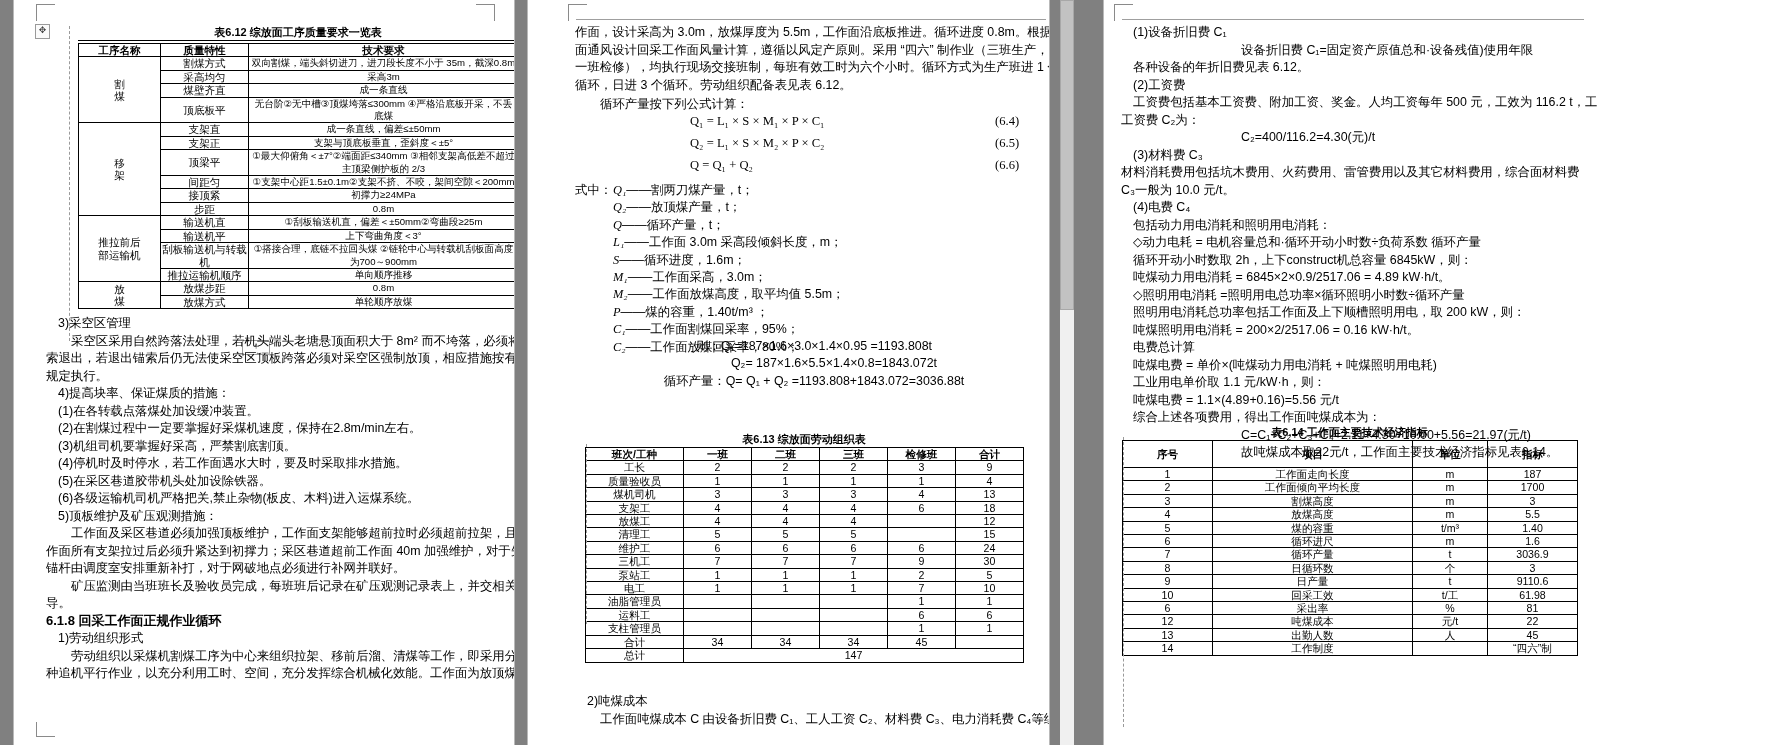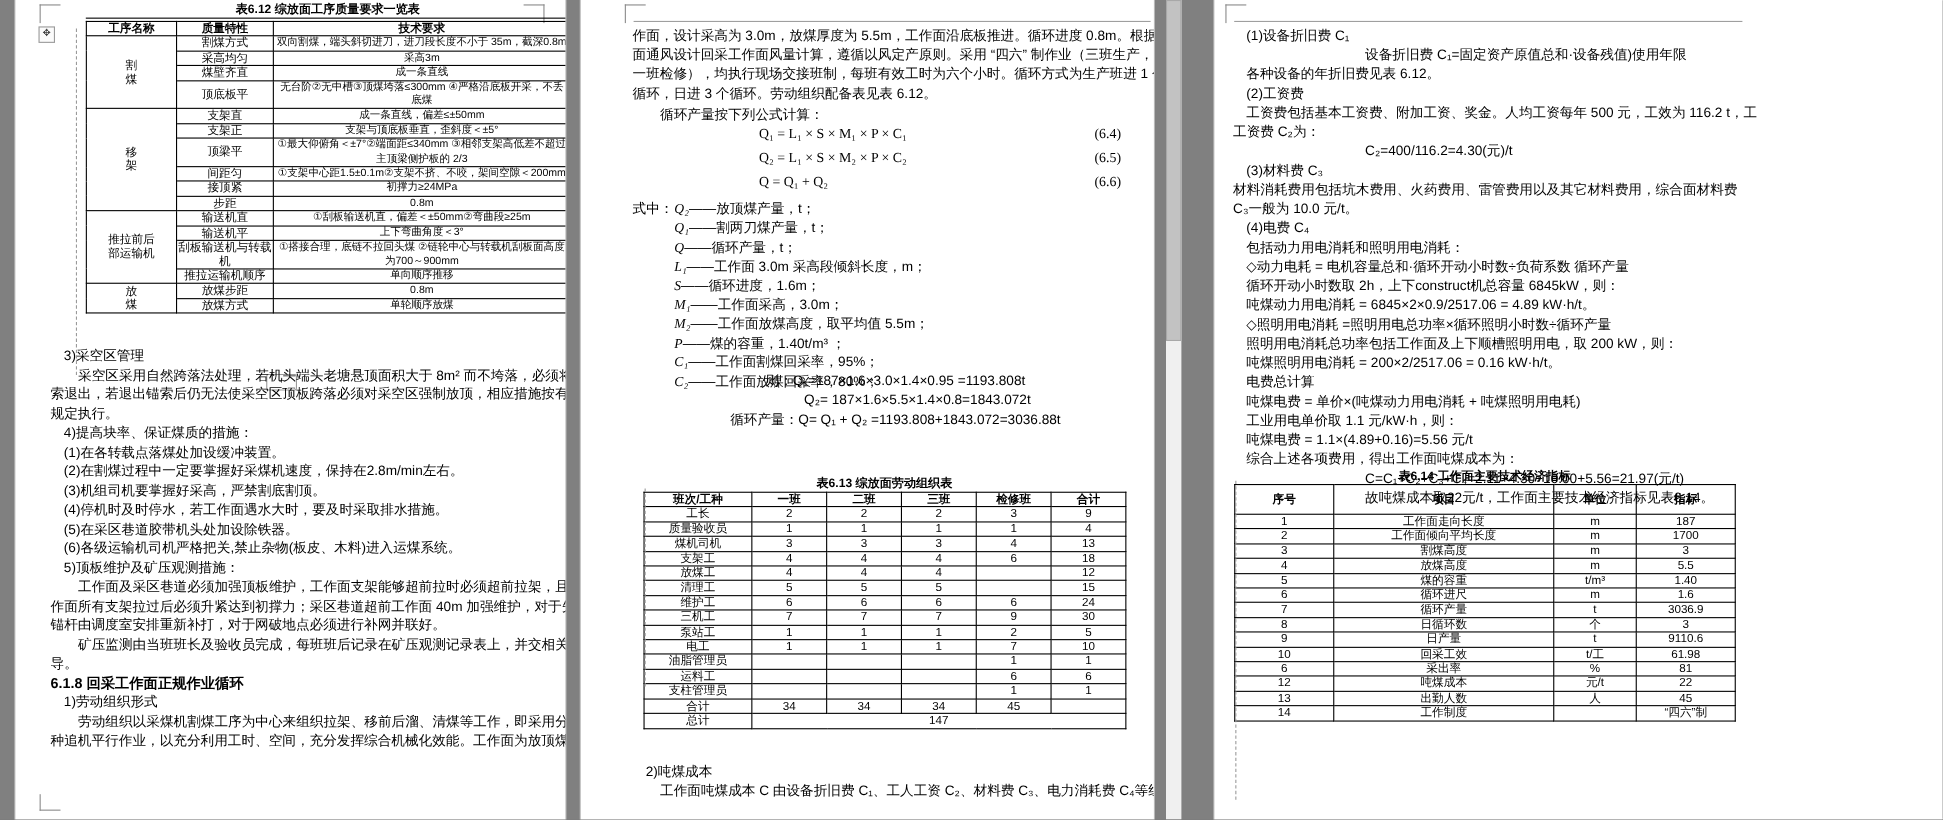--- a/index.html
+++ b/index.html
@@ -87,21 +87,21 @@
   <div class="gap" id="gap2"></div>
 
   <div class="page" id="page1">
 
     <div class="corner-mark" style="left:22px;top:4px;"></div>
     <div class="corner-mark r" style="left:462px;top:4px;"></div>
     <div class="corner-bot" style="left:22px;top:722px;"></div>
 
     <div class="move-handle" style="left:21px;top:24px;">✥</div>
 
-    <div style="position:absolute;left:36px;top:1px;width:440px;padding-left:28px;">
+    <div style="position:absolute;left:36px;top:25px;width:440px;padding-left:28px;">
       <div class="tcap">表6.12 综放面工序质量要求一览表</div>
       <table class="doc" id="t612" style="width:440px;margin-top:2px;">
         <colgroup>
             <col style="width:82px">
             <col style="width:88px">
             <col style="width:270px">
           </colgroup>
         <thead>
             <tr>
           <th>工序名称</th>
@@ -258,22 +258,22 @@
           <span class="eq" style="position: absolute; left: 115px;">Q = Q₁ + Q₂</span>
           <span class="eq" style="position: absolute; left: 420px;">(6.6)</span>
         </div>
       </div>
 
     <div class="bodyblk" style="left:47px;top:182px;">
       <p>式中：</p>
     </div>
 
     <div id="p2where" style="position:absolute;left:85px;top:182px;width:440px;">
+        <p style="margin: 0px; white-space: nowrap; font-size: 12.4px; line-height: 17.4px; font-family: &quot;Liberation Sans&quot;, &quot;DejaVu Sans&quot;, sans-serif;"><span class="it">Q₁</span><span>——割两刀煤产量，t；</span></p>
         <p style="margin: 0px; white-space: nowrap; font-size: 12.4px; line-height: 17.4px; font-family: &quot;Liberation Sans&quot;, &quot;DejaVu Sans&quot;, sans-serif;"><span class="it">Q₂</span><span>——放顶煤产量，t；</span></p>
-        <p style="margin: 0px; white-space: nowrap; font-size: 12.4px; line-height: 17.4px; font-family: &quot;Liberation Sans&quot;, &quot;DejaVu Sans&quot;, sans-serif;"><span class="it">Q₁</span><span>——割两刀煤产量，t；</span></p>
         <p style="margin: 0px; white-space: nowrap; font-size: 12.4px; line-height: 17.4px; font-family: &quot;Liberation Sans&quot;, &quot;DejaVu Sans&quot;, sans-serif;"><span class="it">Q</span><span>——循环产量，t；</span></p>
         <p style="margin: 0px; white-space: nowrap; font-size: 12.4px; line-height: 17.4px; font-family: &quot;Liberation Sans&quot;, &quot;DejaVu Sans&quot;, sans-serif;"><span class="it">L₁</span><span>——工作面 3.0m 采高段倾斜长度，m；</span></p>
         <p style="margin: 0px; white-space: nowrap; font-size: 12.4px; line-height: 17.4px; font-family: &quot;Liberation Sans&quot;, &quot;DejaVu Sans&quot;, sans-serif;"><span class="it">S</span><span>——循环进度，1.6m；</span></p>
         <p style="margin: 0px; white-space: nowrap; font-size: 12.4px; line-height: 17.4px; font-family: &quot;Liberation Sans&quot;, &quot;DejaVu Sans&quot;, sans-serif;"><span class="it">M₁</span><span>——工作面采高，3.0m；</span></p>
         <p style="margin: 0px; white-space: nowrap; font-size: 12.4px; line-height: 17.4px; font-family: &quot;Liberation Sans&quot;, &quot;DejaVu Sans&quot;, sans-serif;"><span class="it">M₂</span><span>——工作面放煤高度，取平均值 5.5m；</span></p>
         <p style="margin: 0px; white-space: nowrap; font-size: 12.4px; line-height: 17.4px; font-family: &quot;Liberation Sans&quot;, &quot;DejaVu Sans&quot;, sans-serif;"><span class="it">P</span><span>——煤的容重，1.40t/m³ ；</span></p>
         <p style="margin: 0px; white-space: nowrap; font-size: 12.4px; line-height: 17.4px; font-family: &quot;Liberation Sans&quot;, &quot;DejaVu Sans&quot;, sans-serif;"><span class="it">C₁</span><span>——工作面割煤回采率，95%；</span></p>
         <p style="margin: 0px; white-space: nowrap; font-size: 12.4px; line-height: 17.4px; font-family: &quot;Liberation Sans&quot;, &quot;DejaVu Sans&quot;, sans-serif;"><span class="it">C₂</span><span>——工作面放煤回采率，80%；</span></p>
       </div>
 

